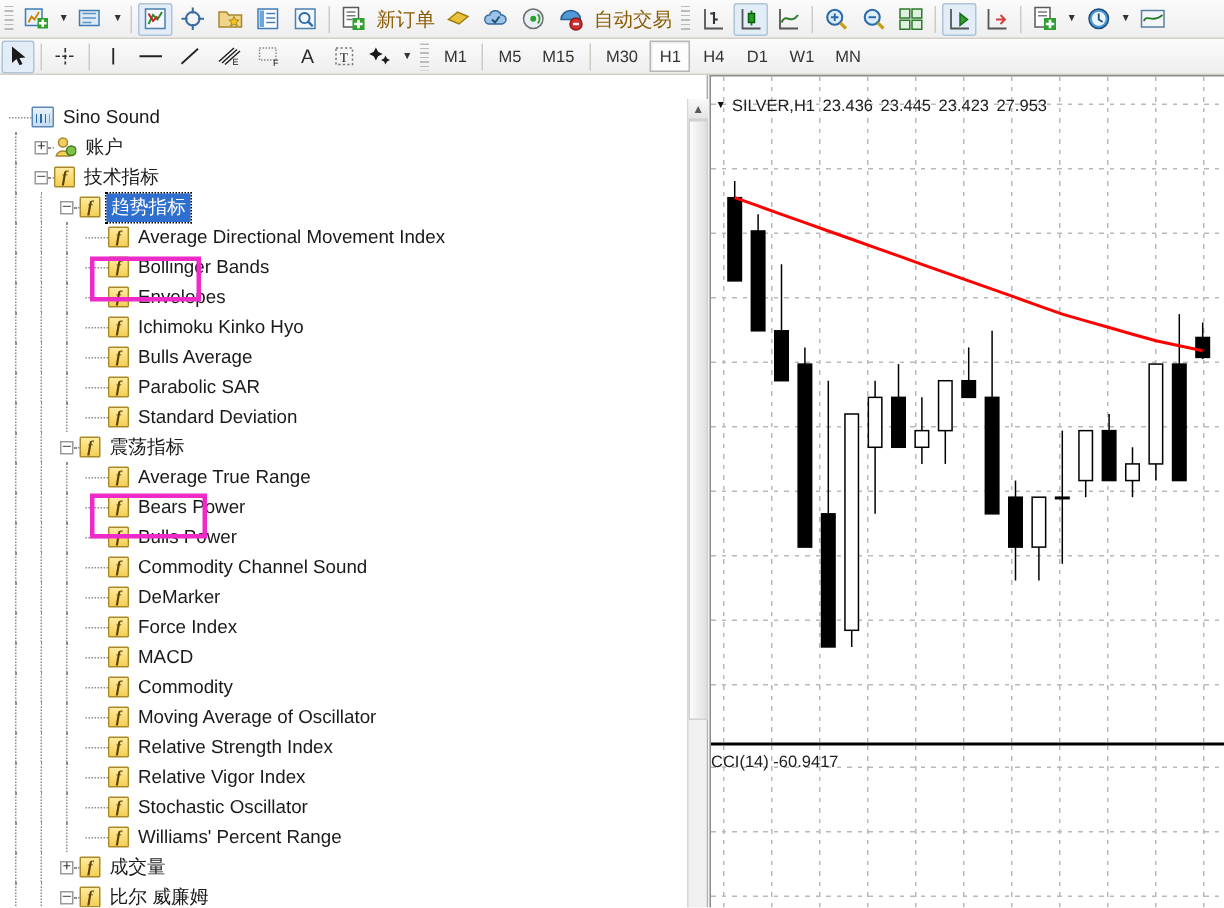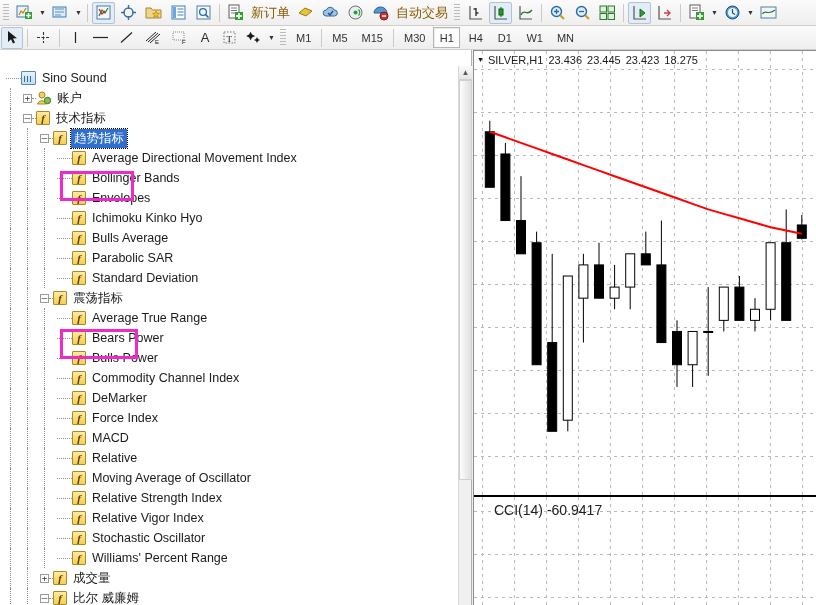--- a/index.html
+++ b/index.html
@@ -123,35 +123,35 @@
     cursor: default;
   }
 
   
   #chart-win {
     position: absolute; left: 473px; top: 50px; width: 343px; height: 555px;
     background:#fff; border: 1px solid #8a8a8a; border-right:none; border-bottom:none;
     overflow:hidden;
   }
   #chart-header {
-    position:absolute; left:0; top:1px; height:15px; display:flex; align-items:center;
+    position:absolute; left:0; top:12px; height:15px; display:flex; align-items:center;
     font-size: 11px; color:#202020; padding-left: 3px; z-index: 5;
     font-family: "Liberation Sans", sans-serif; white-space:nowrap;
   }
   #chart-caret { font-size: 7px; margin-right:4px; color:#111; cursor: default; }
   .ohlc { margin-left: 5px; }
   #grid-main, #grid-sub { position:absolute; left:0; right:0; }
   #grid-main { top:0; height: 444px; }
   #grid-sub  { top: 446px; bottom: 0; }
   .vgrid { position:absolute; top:0; bottom:0; width:1px;
     background-image: repeating-linear-gradient(to bottom,#b9b9b9 0 3px, transparent 3px 7px); }
   .hgrid { position:absolute; left:0; right:0; height:1px;
     background-image: repeating-linear-gradient(to right,#b9b9b9 0 3px, transparent 3px 7px); }
   #sub-divider { position:absolute; left:0; right:0; top:444px; height:2px; background:#000; }
-  #cci-label { position:absolute; left:20px; top:451px; font-size:14px; color:#202020; z-index:6; }
+  #cci-label { position:absolute; left:0; top:451px; font-size:11px; color:#202020; z-index:6; }
   #wm {
     position:absolute; right: 10px; bottom: 4px; display:flex; align-items:center; z-index: 4;
   }
   #wm-text {
     font-size: 17px; color:#b9b9b9; letter-spacing: 10px; margin-left: 8px;
     font-family: "DejaVu Sans", sans-serif;
   }
 </style>
 </head>
 <body>
@@ -559,21 +559,21 @@
           <div class="ico-f">f</div>
           <span class="label">Bulls Power</span>
         </div>
         <div class="row">
           <div class="vline" style="left: 10px;"></div>
           <div class="vline" style="left: 27px;"></div>
           <div class="vline" style="left: 44px;"></div>
           <div style="width: 57px; flex: 0 0 auto; height: 1px;"></div>
           <div class="dots" style="width: 15px;"></div>
           <div class="ico-f">f</div>
-          <span class="label">Commodity Channel Index</span>
+          <span class="label">Commodity Channel Sound</span>
         </div>
         <div class="row">
           <div class="vline" style="left: 10px;"></div>
           <div class="vline" style="left: 27px;"></div>
           <div class="vline" style="left: 44px;"></div>
           <div style="width: 57px; flex: 0 0 auto; height: 1px;"></div>
           <div class="dots" style="width: 15px;"></div>
           <div class="ico-f">f</div>
           <span class="label">DeMarker</span>
         </div>
@@ -595,21 +595,21 @@
           <div class="ico-f">f</div>
           <span class="label">MACD</span>
         </div>
         <div class="row">
           <div class="vline" style="left: 10px;"></div>
           <div class="vline" style="left: 27px;"></div>
           <div class="vline" style="left: 44px;"></div>
           <div style="width: 57px; flex: 0 0 auto; height: 1px;"></div>
           <div class="dots" style="width: 15px;"></div>
           <div class="ico-f">f</div>
-          <span class="label">Relative</span>
+          <span class="label">Commodity</span>
         </div>
         <div class="row">
           <div class="vline" style="left: 10px;"></div>
           <div class="vline" style="left: 27px;"></div>
           <div class="vline" style="left: 44px;"></div>
           <div style="width: 57px; flex: 0 0 auto; height: 1px;"></div>
           <div class="dots" style="width: 15px;"></div>
           <div class="ico-f">f</div>
           <span class="label">Moving Average of Oscillator</span>
         </div>
@@ -763,20 +763,20 @@
         <rect x="323.3" y="173.97186147186193" width="9" height="13.311688311688897" fill="#000000" stroke="#000" stroke-width="1"></rect>
         <path d="M15.8 80.8 L31.400000000000002 86.3 L47 91.9 L62.599999999999994 97.4 L78.2 103.0 L93.8 108.5 L109.39999999999999 114.1 L125 119.6 L140.60000000000002 125.2 L156.20000000000002 130.7 L171.8 136.3 L187.4 141.8 L203 147.3 L218.6 152.9 L234.20000000000002 158.4 L249.8 162.9 L265.40000000000003 167.3 L281 171.8 L296.6 176.2 L312.2 179.5 L327.8 182.8" stroke="#ff0000" fill="none" stroke-width="2"></path>
       </svg>
 
     <div id="chart-header">
       <span id="chart-caret">▼</span>
       <span>SILVER,H1</span>
       <span class="ohlc">23.436</span>
       <span class="ohlc">23.445</span>
       <span class="ohlc">23.423</span>
-      <span class="ohlc">18.275</span>
+      <span class="ohlc">27.953</span>
     </div>
 
     <div id="cci-label">CCI(14) -60.9417</div>
 
   </div>
 
 </div>
 
 </body></html>

